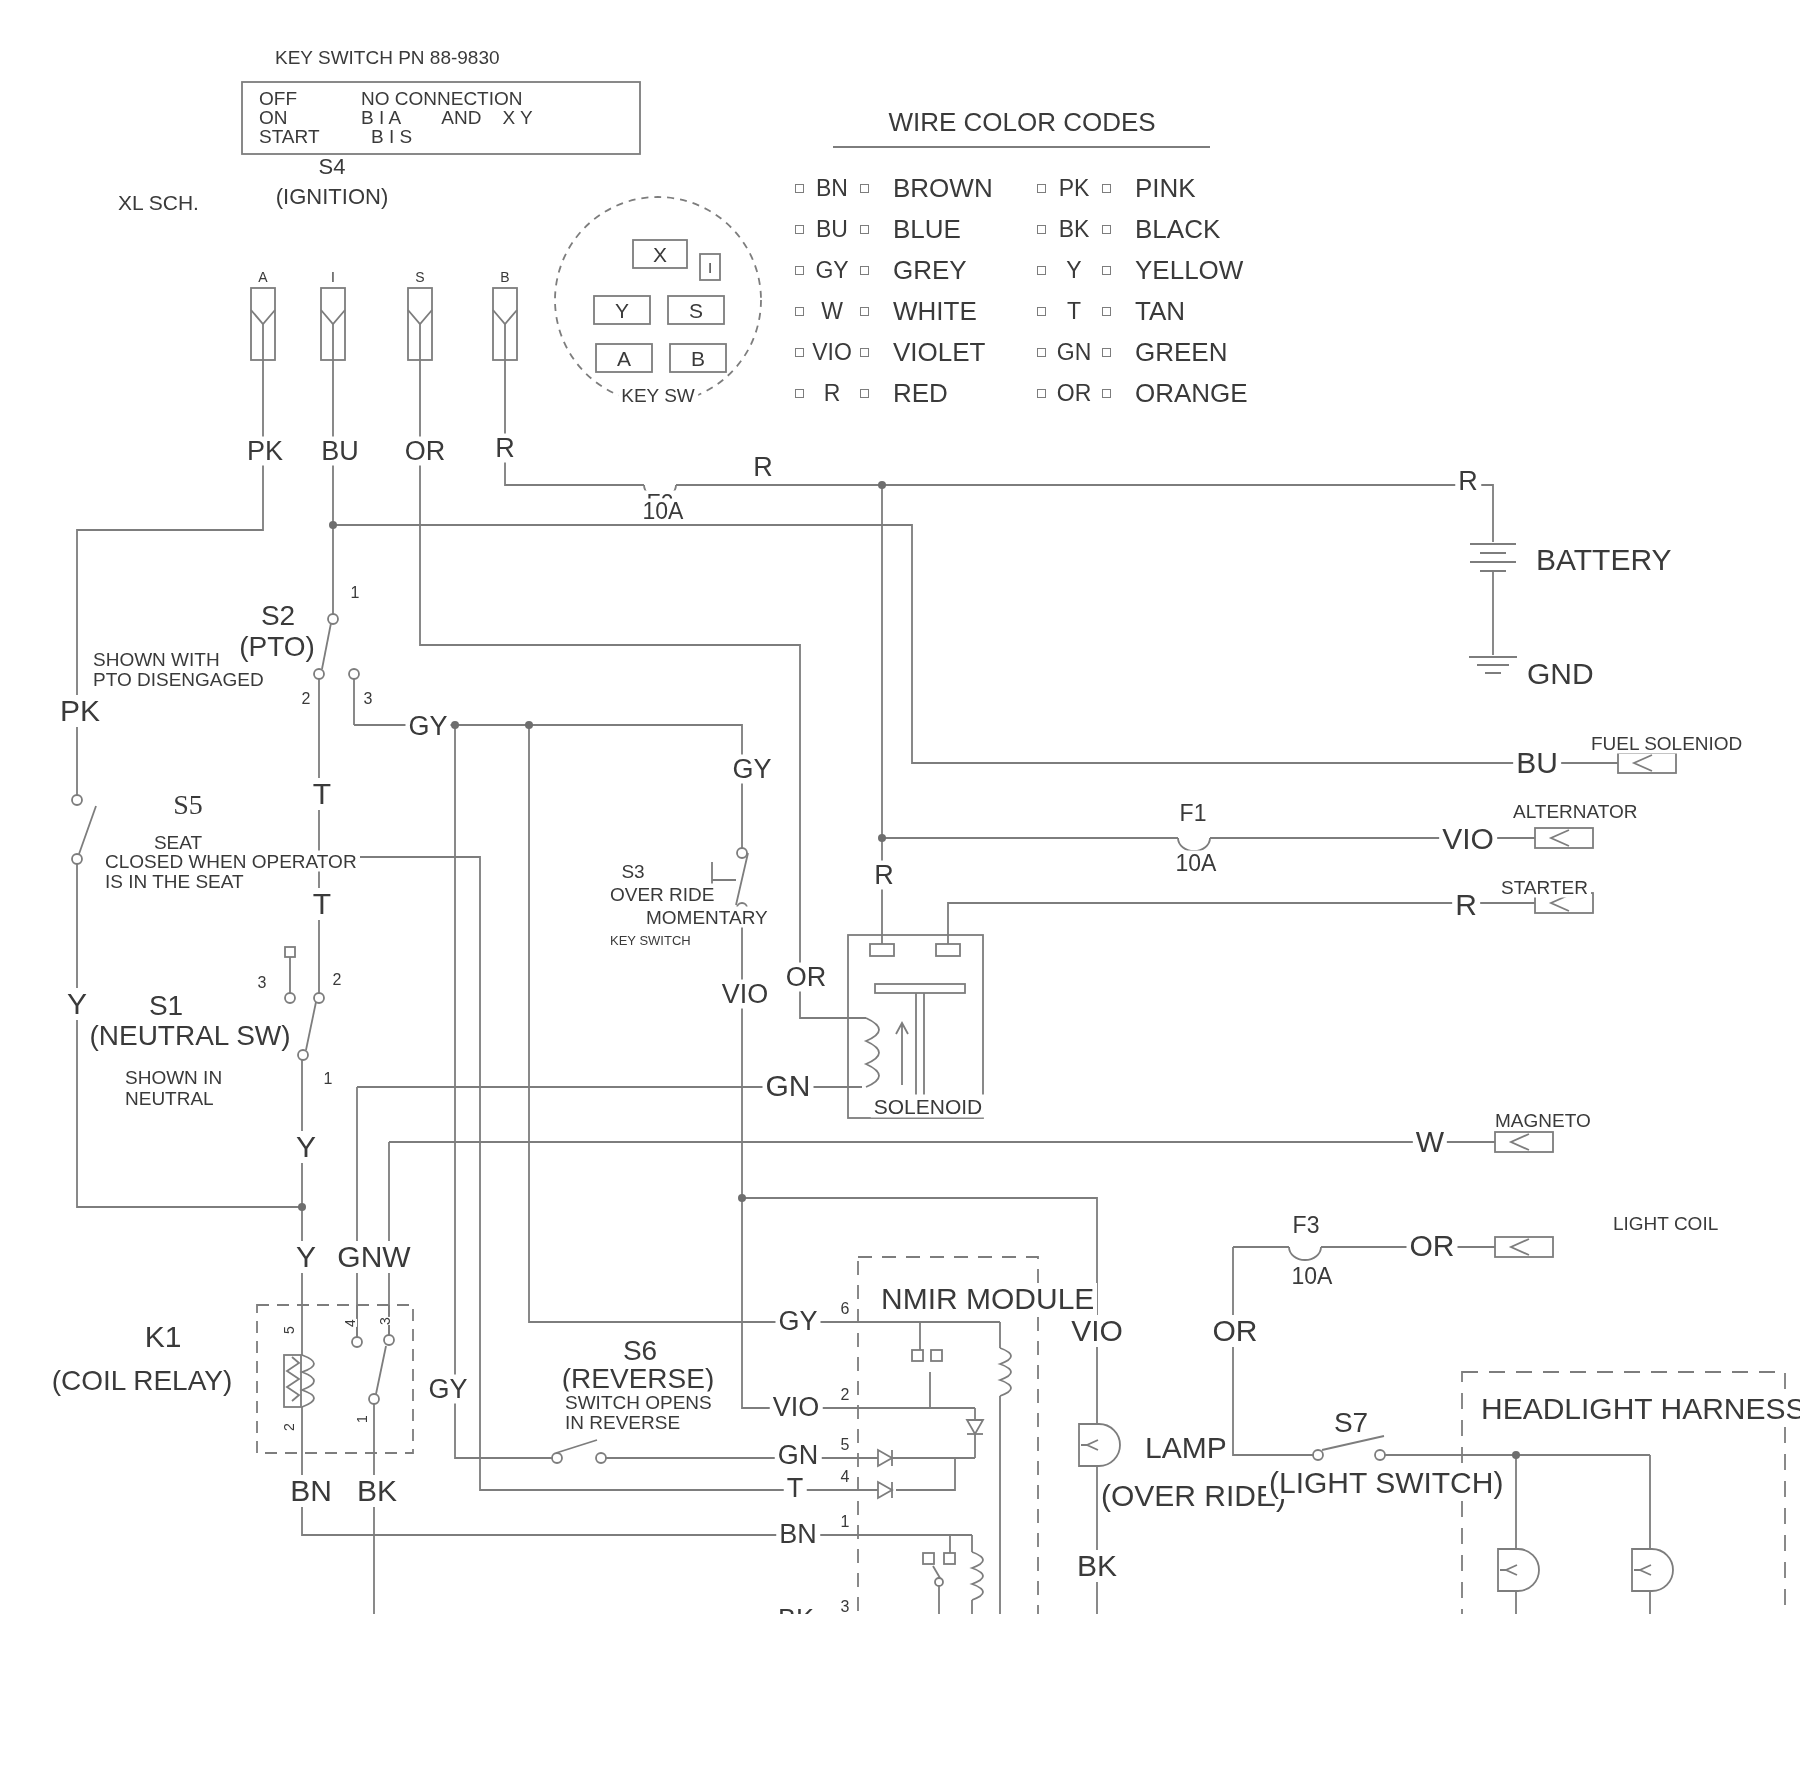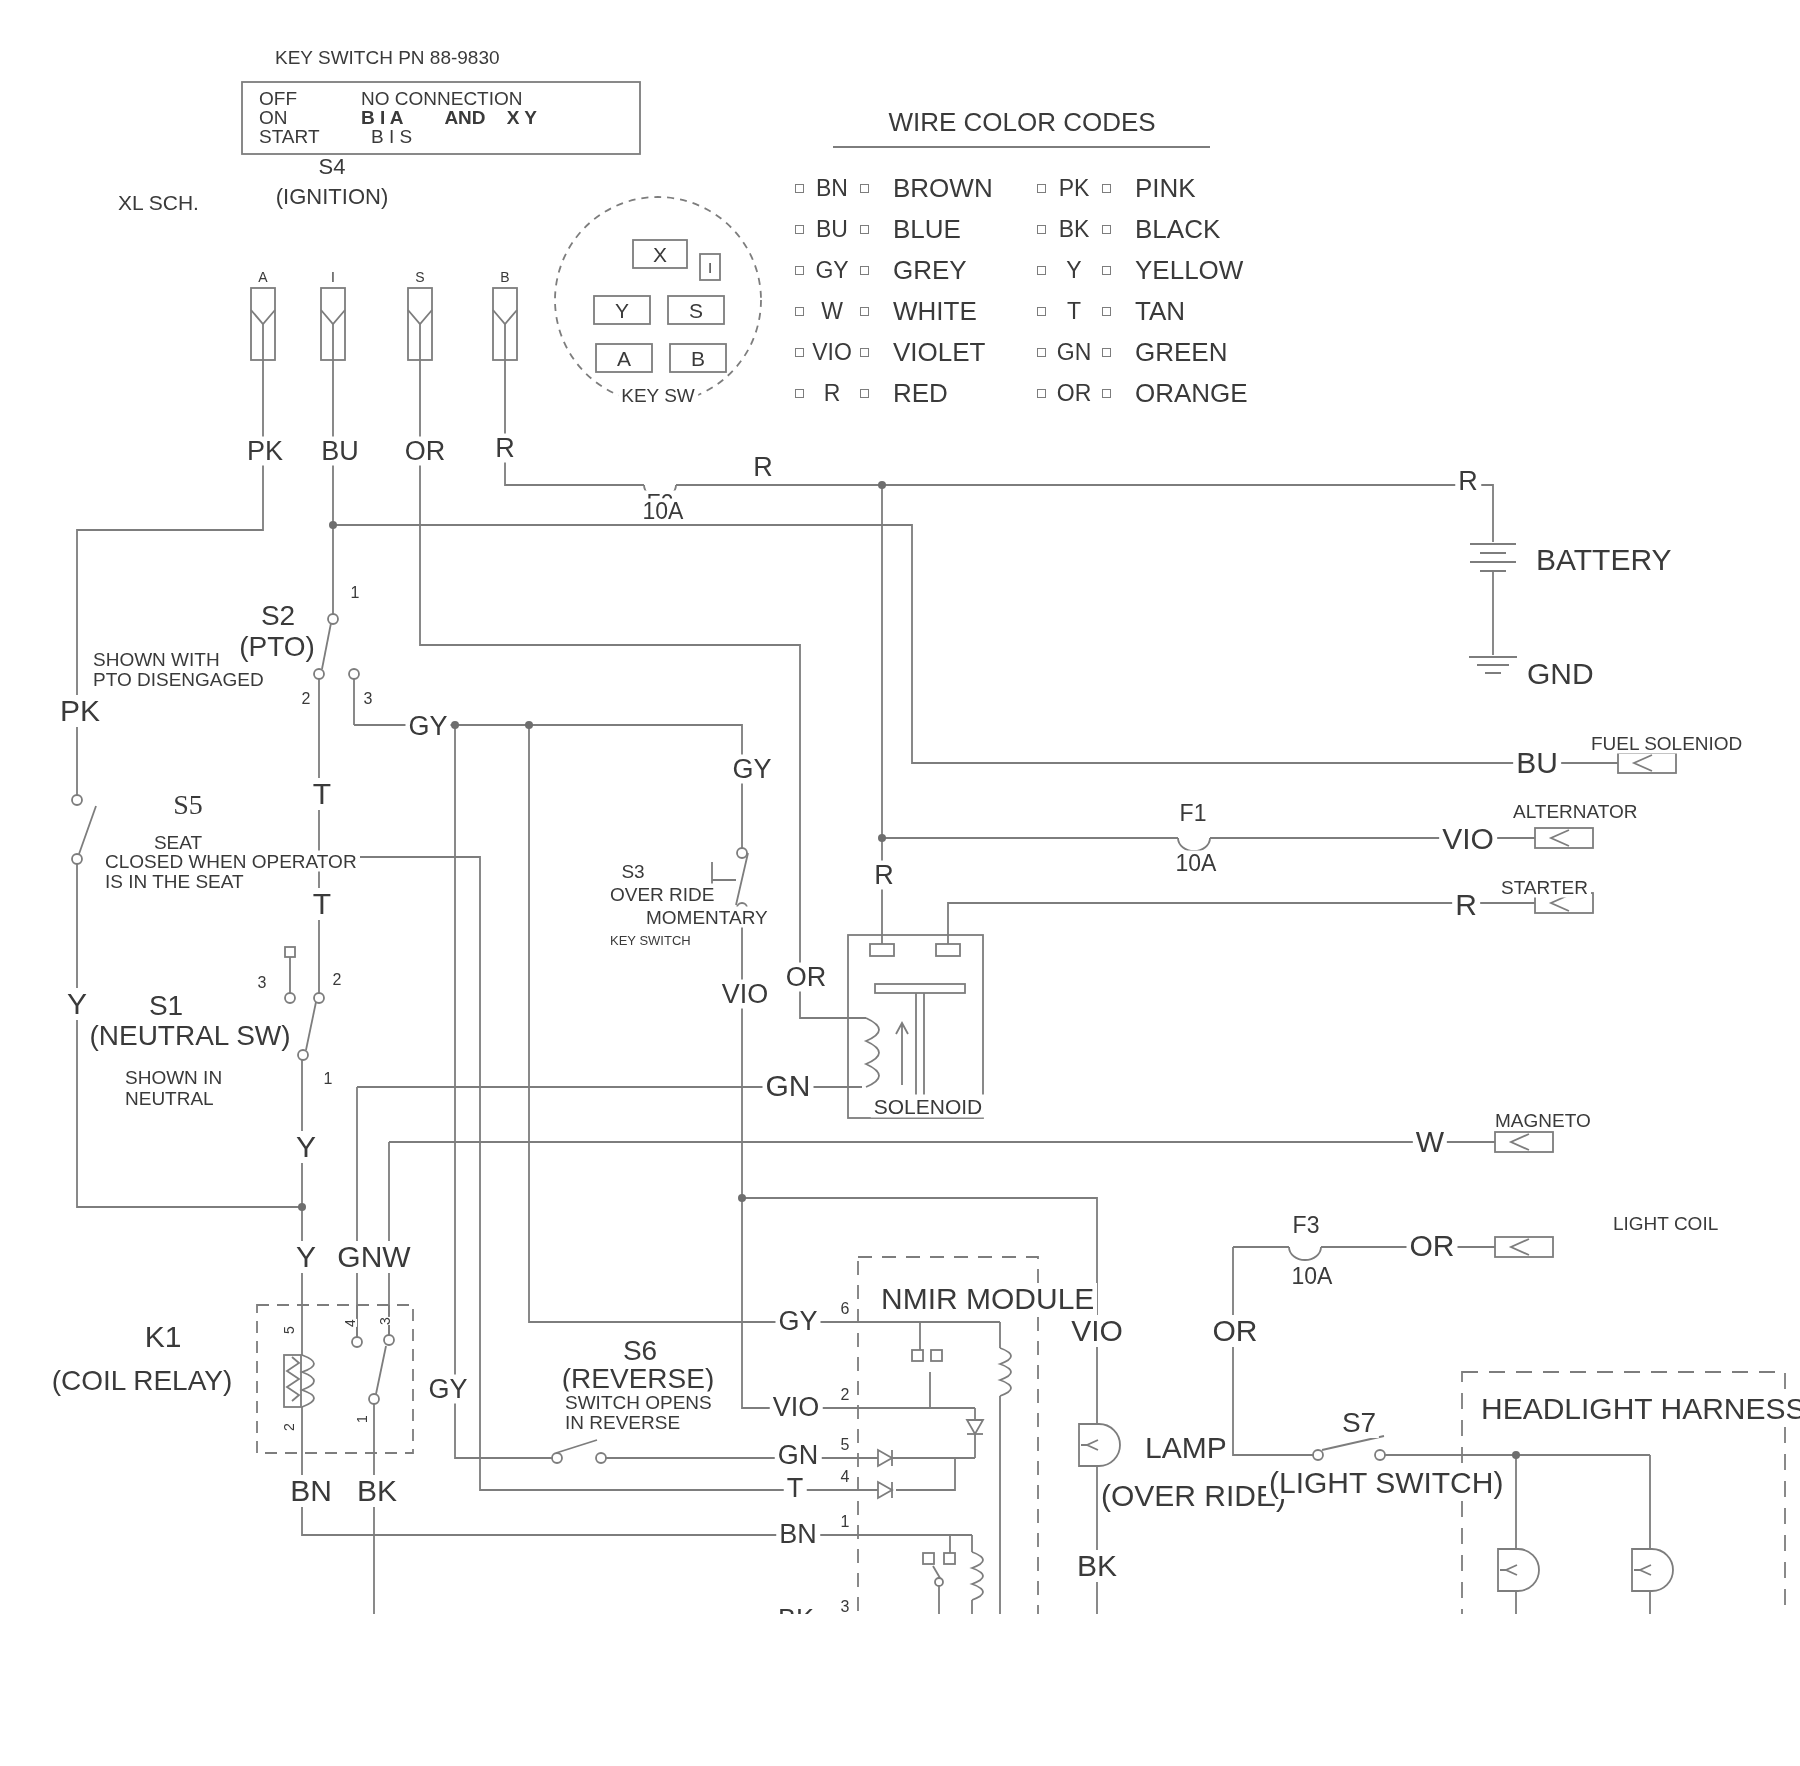--- a/index.html
+++ b/index.html
@@ -242,21 +242,21 @@
         <circle cx="1516" cy="1455" r="4"></circle>
     <circle cx="1516" cy="1675" r="4"></circle>
   </g>
 </svg>
 
 <div id="labels-root">
       <div class="lbl left" style="left: 272px; top: 57px; font-size: 19px;">KEY SWITCH PN 88-9830</div>
       <div class="lbl left" style="left: 256px; top: 98px; font-size: 19px;">OFF</div>
       <div class="lbl left" style="left: 358px; top: 98px; font-size: 19px;">NO CONNECTION</div>
       <div class="lbl left" style="left: 256px; top: 117px; font-size: 19px;">ON</div>
-      <div class="lbl left" style="left: 358px; top: 117px; font-size: 19px; font-weight: bold;">B I A        AND    X Y</div>
+      <div class="lbl left" style="left: 358px; top: 117px; font-size: 19px;">B I A        AND    X Y</div>
       <div class="lbl left" style="left: 256px; top: 136px; font-size: 19px;">START</div>
       <div class="lbl left" style="left: 368px; top: 136px; font-size: 19px;">B I S</div>
       <div class="lbl left" style="left: 115px; top: 202px; font-size: 21px;">XL SCH.</div>
       <div class="lbl" style="left: 332px; top: 167px; font-size: 22px;">S4</div>
       <div class="lbl" style="left: 332px; top: 197px; font-size: 22px;">(IGNITION)</div>
       <div class="lbl" style="left: 263px; top: 277px; font-size: 14px;">A</div>
       <div class="lbl" style="left: 333px; top: 277px; font-size: 14px;">I</div>
       <div class="lbl" style="left: 420px; top: 277px; font-size: 14px;">S</div>
       <div class="lbl" style="left: 505px; top: 277px; font-size: 14px;">B</div>
       <div class="lbl" style="left: 265px; top: 451px; font-size: 27px;">PK</div>
@@ -352,21 +352,21 @@
       <div class="lbl" style="left: 1430px; top: 1142px; font-size: 30px;">W</div>
       <div class="lbl" style="left: 1306px; top: 1225px; font-size: 23px;">F3</div>
       <div class="lbl" style="left: 1312px; top: 1276px; font-size: 23px;">10A</div>
       <div class="lbl left" style="left: 1610px; top: 1223px; font-size: 19px;">LIGHT COIL</div>
       <div class="lbl" style="left: 1432px; top: 1246px; font-size: 30px;">OR</div>
       <div class="lbl" style="left: 1235px; top: 1331px; font-size: 30px;">OR</div>
       <div class="lbl" style="left: 1097px; top: 1331px; font-size: 30px;">VIO</div>
       <div class="lbl left" style="left: 1142px; top: 1448px; font-size: 30px;">LAMP</div>
       <div class="lbl left" style="left: 1098px; top: 1496px; font-size: 30px;">(OVER RIDE)</div>
       <div class="lbl" style="left: 1097px; top: 1566px; font-size: 30px;">BK</div>
-      <div class="lbl" style="left: 1351px; top: 1423px; font-size: 28px; margin-left: 8px;">S7</div>
+      <div class="lbl" style="left: 1351px; top: 1423px; font-size: 28px;">S7</div>
       <div class="lbl left" style="left: 1266px; top: 1483px; font-size: 30px;">(LIGHT SWITCH)</div>
       <div class="lbl left" style="left: 1478px; top: 1409px; font-size: 30px;">HEADLIGHT HARNESS</div>
       <div class="lbl left" style="left: 400px; top: 1733px; font-size: 30px;">GND</div>
     </div>
 
 <div class="legend-col" id="legend-left" style="left:795px;top:168px;">
       <div class="legend-row">
         <span class="legend-code">
           <span class="legend-stub"></span>
           <span class="legend-codetxt">BN</span>

